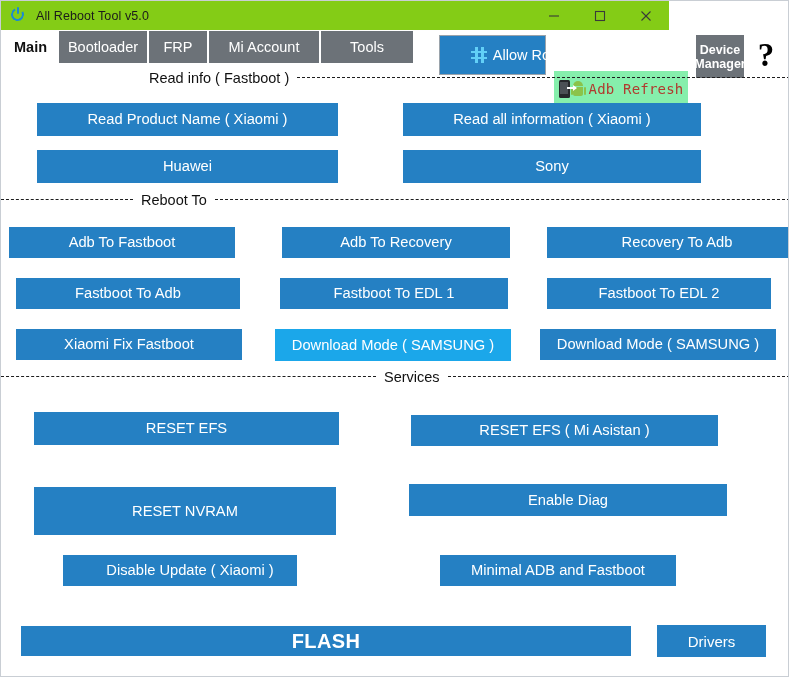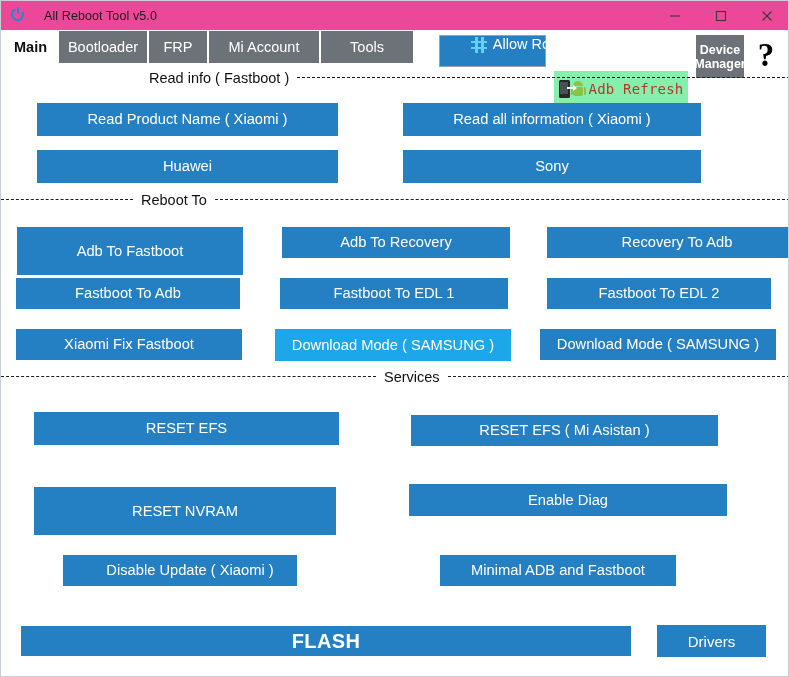--- a/index.html
+++ b/index.html
@@ -21,25 +21,24 @@
     background: #ffffff;
     box-sizing: border-box;
     border: 1px solid #c9ced4;
     overflow: hidden;
   }
 
   
   .titlebar {
     position: absolute;
     left: 0; top: 0;
-    width: 789px; height: 29px;
-    background: #ec4899;
+    width: 668px; height: 29px;
+    background: #84cc16;
     display: flex;
     align-items: center;
-    gap: 8px;
   }
   .title-icon {
     width: 22px; height: 22px;
     margin-left: 7px; margin-right: 6px;
     position: relative;
     flex: 0 0 auto;
   }
   .title-icon .ring {
     position: absolute;
     left: 3px; top: 3px;
@@ -106,24 +105,24 @@
   
   .toolbar {
     position: absolute;
     right: 8px; top: 34px;
     height: 40px;
     display: flex;
     align-items: flex-start;
     gap: 8px;
   }
   .tb-allowroot {
-    width: 107px; height: 32px;
+    width: 107px; height: 40px;
     background: #2580c3;
     border: 1px solid #9aa3ab;
-    display: flex; justify-content: center;
+    display: flex; align-items: center; justify-content: center;
     gap: 5px;
     box-sizing: border-box;
     padding-left: 48px;
   }
   .tb-allowroot .lbl {
     color: #ffffff; font-size: 14.5px; white-space: nowrap;
   }
   .hash-icon {
     width: 17px; height: 17px;
     position: relative;
@@ -371,21 +370,21 @@
   <button class="btn" style="left:402px; top:102px; width:298px; height:33px;text-align:right;">Read all information ( Xiaomi )</button>
   <button class="btn" style="left:36px;  top:149px; width:301px; height:33px;">Huawei</button>
   <button class="btn" style="left:402px; top:149px; width:298px; height:33px;">Sony</button>
 
   <div class="divider" style="top:190px;">
     <span class="dash-left" style="width:132px;"></span>
     <span class="sec-label">Reboot To</span>
     <span class="dash-right"></span>
   </div>
 
-  <button class="btn" style="left:16px;  top:226px; width:226px; height:48px;">Adb To Fastboot</button>
+  <button class="btn" style="left:8px;  top:226px; width:226px; height:31px;">Adb To Fastboot</button>
   <button class="btn" style="left:281px; top:226px; width:228px; height:31px;">Adb To Recovery</button>
   <button class="btn" style="left:546px; top:226px; width:260px; height:31px;">Recovery To Adb</button>
 
   <button class="btn" style="left:15px;  top:277px; width:224px; height:31px;">Fastboot To Adb</button>
   <button class="btn" style="left:279px; top:277px; width:228px; height:31px;">Fastboot To EDL 1</button>
   <button class="btn" style="left:546px; top:277px; width:224px; height:31px;">Fastboot To EDL 2</button>
 
   <button class="btn" style="left:15px;  top:328px; width:226px; height:31px;">Xiaomi Fix Fastboot</button>
   <button class="btn hot" style="left:274px; top:328px; width:236px; height:32px;">Download Mode ( SAMSUNG )</button>
   <button class="btn" style="left:539px; top:328px; width:236px; height:31px;">Download Mode ( SAMSUNG )</button>

